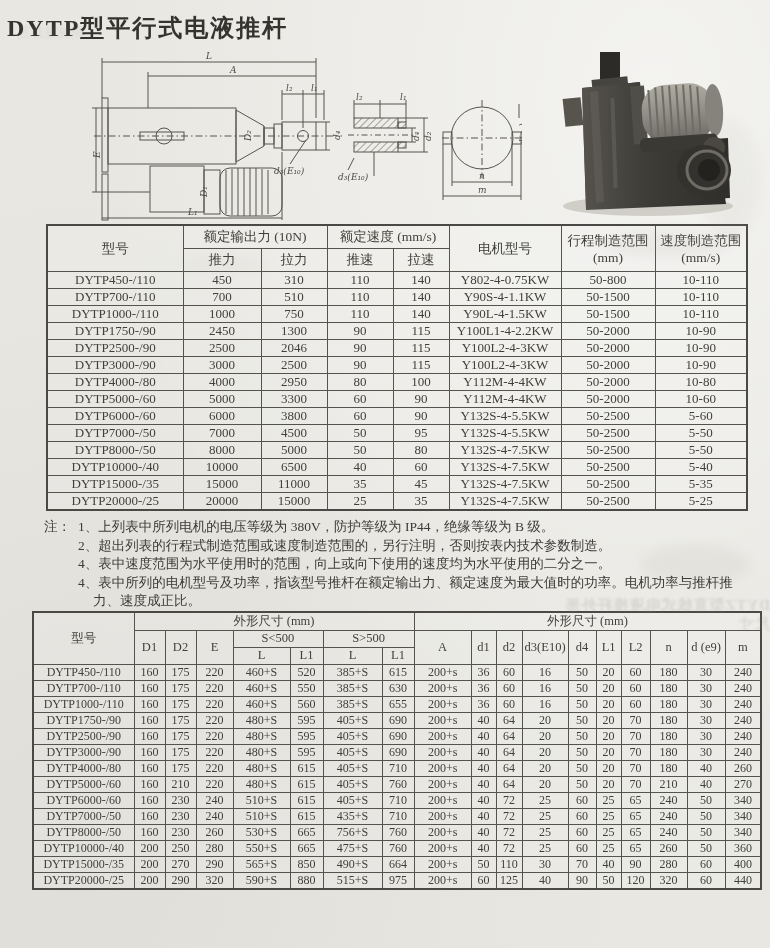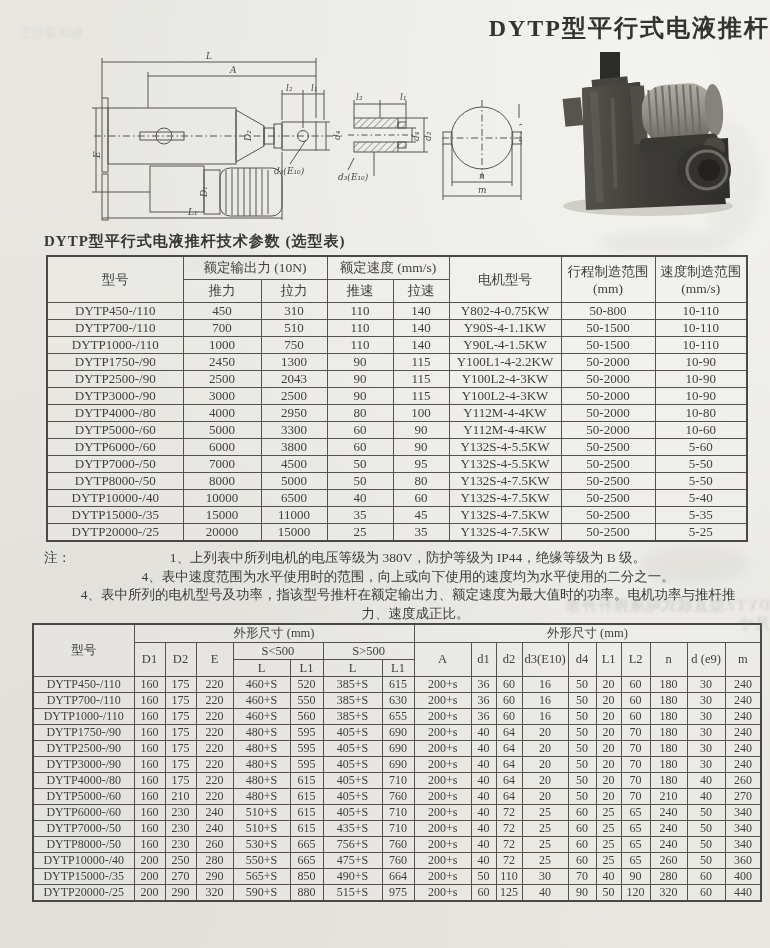--- a/index.html
+++ b/index.html
@@ -10,21 +10,21 @@
       radial-gradient(ellipse at 85% 10%, rgba(255,255,255,0.5), rgba(255,255,255,0) 60%),
       radial-gradient(ellipse at 10% 90%, rgba(120,118,110,0.08), rgba(0,0,0,0) 55%),
       #e8e7e2;
     overflow:hidden;
     font-family:"Liberation Serif","DejaVu Serif",serif;
     color:#403f3b;
   }
   .ghost{position:absolute;color:#8f8d86;transform:scaleX(-1);filter:blur(1.2px);font-weight:bold;pointer-events:none;}
   .smudge{position:absolute;background:#9a988f;filter:blur(6px);border-radius:50%;pointer-events:none;}
 
-  .title{margin:12px 0 0 0;text-align:right;font-size:24px;font-weight:bold;color:#34332f;letter-spacing:2px;}
+  .title{margin:12px 0 0 0;text-align:left;font-size:24px;font-weight:bold;color:#34332f;letter-spacing:2px;padding-left:7px;}
 
   .figure-row{position:relative;height:176px;margin:4px 0 0 0;}
   .fig-drawing{position:absolute;left:92px;top:0;}
   .fig-photo{position:absolute;left:528px;top:0;}
   svg text{font-family:"DejaVu Serif","Liberation Serif",serif;fill:#4b4a45;}
 
   .section-title{margin:8px 0 4px 44px;font-size:15px;font-weight:bold;color:#383733;letter-spacing:1px;}
   .section-title2{margin:10px 0 5px 34px;font-size:15px;font-weight:bold;color:#383733;letter-spacing:1px;}
 
   table{border-collapse:collapse;table-layout:fixed;background:rgba(255,255,255,0.12);}
@@ -32,21 +32,21 @@
   .tbl1{width:700px;margin-left:46px;border:2px solid #4a4945;}
   .tbl1 th{font-size:13.5px;font-weight:normal;height:22px;padding:0 1px;}
   .tbl1 td{font-size:13px;height:15px;padding:0 1px;}
   .tbl2{width:728px;margin-left:32px;border:2px solid #4a4945;}
   .tbl2 th{font-size:12.5px;font-weight:normal;height:16px;padding:0;}
   .tbl2 td{font-size:12px;height:14.6px;padding:0;}
   .grp{font-size:13.5px;}
 
   .notes{position:relative;margin:7px 0 0 44px;width:660px;font-size:13.5px;line-height:18.5px;padding-left:34px;color:#3c3b37;}
   .notes-prefix{position:absolute;left:0;top:0;}
-  .note-item{padding-left:15px;text-indent:-15px;text-align:center;}
+  .note-item{padding-left:15px;text-indent:-15px;}
 </style>
 </head>
 <body>
 
 <div class="page">
 
   <div class="ghost" style="left:18px;top:24px;font-size:13px;opacity:0.10;">制速凝起五</div>
   <div class="ghost" style="left:556px;top:596px;font-size:15px;opacity:0.22;letter-spacing:1px;">DYTZ型直线式电液推杆外形尺寸</div>
   <div class="smudge" style="left:600px;top:230px;width:130px;height:26px;opacity:0.10;"></div>
   <div class="smudge" style="left:640px;top:545px;width:110px;height:40px;opacity:0.10;"></div>
@@ -213,21 +213,20 @@
 
         <ellipse cx="176" cy="122" rx="27" ry="25" fill="#33322e"></ellipse>
         <ellipse cx="179" cy="122" rx="20" ry="19" fill="none" stroke="#6e6c64" stroke-width="3"></ellipse>
         <ellipse cx="181" cy="122" rx="11" ry="11" fill="#23221f"></ellipse>
 
         <rect x="84" y="50" width="4" height="90" fill="#8a8880" opacity="0.25" transform="rotate(-2,86,95)"></rect>
       </svg>
     </div>
   </div>
 
-  <div class="section-title">DYTP型平行式电液推杆技术参数 (选型表)</div>
 
   <table class="tbl1">
     <colgroup>
       <col style="width:136px">
         <col style="width:78px">
         <col style="width:66px">
         <col style="width:66px">
       <col style="width:56px">
         <col style="width:112px">
         <col style="width:94px">
@@ -292,21 +291,21 @@
           <td>1300</td>
           <td>90</td>
           <td>115</td>
           <td>Y100L1-4-2.2KW</td>
           <td>50-2000</td>
           <td>10-90</td>
         </tr>
         <tr>
           <td>DYTP2500-/90</td>
           <td>2500</td>
-          <td>2043</td>
+          <td>2046</td>
           <td>90</td>
           <td>115</td>
           <td>Y100L2-4-3KW</td>
           <td>50-2000</td>
           <td>10-90</td>
         </tr>
         <tr>
           <td>DYTP3000-/90</td>
           <td>3000</td>
           <td>2500</td>
@@ -395,20 +394,21 @@
           <td>Y132S-4-7.5KW</td>
           <td>50-2500</td>
           <td>5-25</td>
         </tr>
       </tbody>
   </table>
 
   <div class="notes">
     <span class="notes-prefix">注：</span>
     <div class="note-item">1、上列表中所列电机的电压等级为 380V，防护等级为 IP44，绝缘等级为 B 级。</div>
+    <div class="note-item">2、超出列表的行程式制造范围或速度制造范围的，另行注明，否则按表内技术参数制造。</div>
     <div class="note-item">4、表中速度范围为水平使用时的范围，向上或向下使用的速度均为水平使用的二分之一。</div>
     <div class="note-item">4、表中所列的电机型号及功率，指该型号推杆在额定输出力、额定速度为最大值时的功率。电机功率与推杆推力、速度成正比。</div>
   </div>
 
 
   <table class="tbl2">
     <colgroup>
       <col style="width:101px">
         <col style="width:31px">
         <col style="width:31px">

